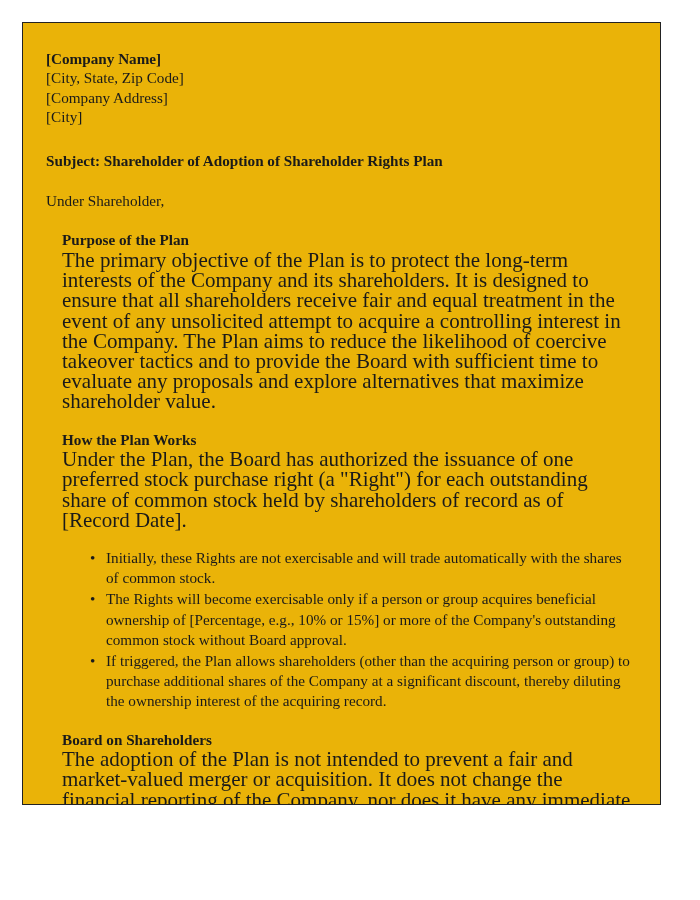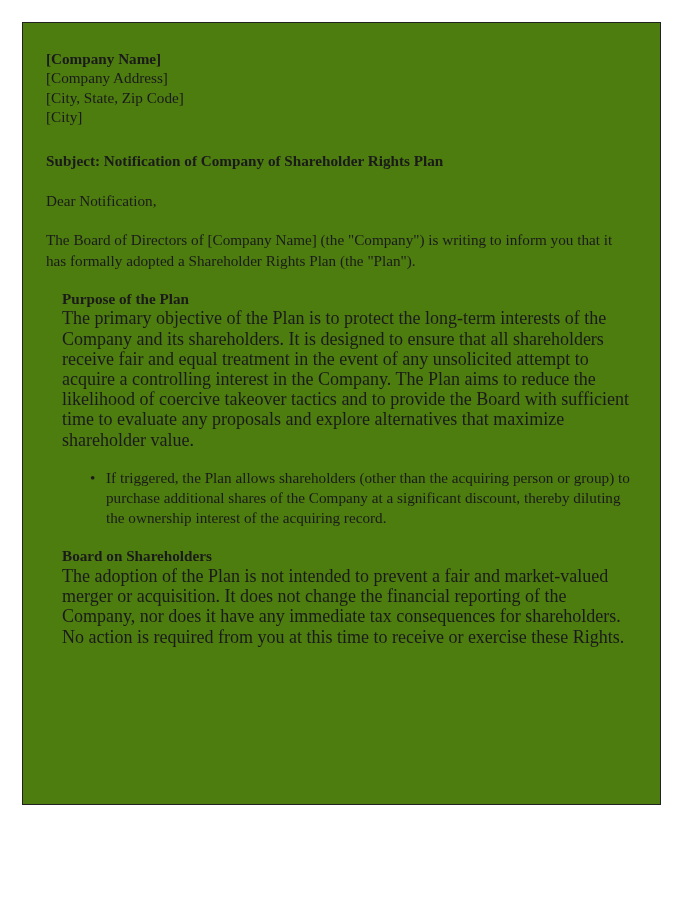--- a/index.html
+++ b/index.html
@@ -15,21 +15,21 @@
     color: #1a1a1a;
   }
   .page-frame {
     position: absolute;
     left: 22px;
     top: 22px;
     width: 639px;
     height: 783px;
     border: 1.4px solid #222222;
     box-sizing: border-box;
-    background: #4d7c0f;
+    background: #eab308;
     overflow: hidden;
   }
   .page-inner {
     position: absolute;
     left: 0;
     top: 0;
     width: 639px;
     padding: 26px 26px 0 23px;
     box-sizing: border-box;
   }
@@ -64,21 +64,21 @@
   .section {
     margin: 0 0 18px 16px;
   }
   .section-heading {
     font-size: 15.2px;
     line-height: 19.6px;
     font-weight: bold;
     margin: 0;
   }
   .section-body {
-    font-size: 18px;
+    font-size: 21px;
     line-height: 20.2px;
     margin: 0;
   }
   ul.bullet-list {
     margin: 16px 0 18px 0;
     padding: 0 0 0 44px;
     list-style: none;
   }
   ul.bullet-list li {
     font-size: 15.2px;
@@ -97,38 +97,43 @@
   }
 </style>
 </head>
 <body>
 
 <div class="page-frame">
   <div class="page-inner">
 
     <div class="letterhead">
       <div class="company-name">[Company Name]</div>
+      <div>[City, State, Zip Code]</div>
       <div>[Company Address]</div>
-      <div>[City, State, Zip Code]</div>
       <div>[City]</div>
     </div>
 
-    <div class="subject-line">Subject: Notification of Company of Shareholder Rights Plan</div>
+    <div class="subject-line">Subject: Shareholder of Adoption of Shareholder Rights Plan</div>
 
-    <div class="salutation">Dear Notification,</div>
+    <div class="salutation">Under Shareholder,</div>
 
-    <p class="body-text">The Board of Directors of [Company Name] (the "Company") is writing to inform you that it has formally adopted a Shareholder Rights Plan (the "Plan").</p>
 
     <div class="section">
       <div class="section-heading">Purpose of the Plan</div>
       <div class="section-body">The primary objective of the Plan is to protect the long-term interests of the Company and its shareholders. It is designed to ensure that all shareholders receive fair and equal treatment in the event of any unsolicited attempt to acquire a controlling interest in the Company. The Plan aims to reduce the likelihood of coercive takeover tactics and to provide the Board with sufficient time to evaluate any proposals and explore alternatives that maximize shareholder value.</div>
     </div>
 
+    <div class="section">
+      <div class="section-heading">How the Plan Works</div>
+      <div class="section-body">Under the Plan, the Board has authorized the issuance of one preferred stock purchase right (a "Right") for each outstanding share of common stock held by shareholders of record as of [Record Date].</div>
+    </div>
 
     <ul class="bullet-list">
+      <li>Initially, these Rights are not exercisable and will trade automatically with the shares of common stock.</li>
+      <li>The Rights will become exercisable only if a person or group acquires beneficial ownership of [Percentage, e.g., 10% or 15%] or more of the Company's outstanding common stock without Board approval.</li>
       <li>If triggered, the Plan allows shareholders (other than the acquiring person or group) to purchase additional shares of the Company at a significant discount, thereby diluting the ownership interest of the acquiring record.</li>
     </ul>
 
     <div class="section">
       <div class="section-heading">Board on Shareholders</div>
       <div class="section-body">The adoption of the Plan is not intended to prevent a fair and market-valued merger or acquisition. It does not change the financial reporting of the Company, nor does it have any immediate tax consequences for shareholders. No action is required from you at this time to receive or exercise these Rights.</div>
     </div>
 
   </div>
 </div>

